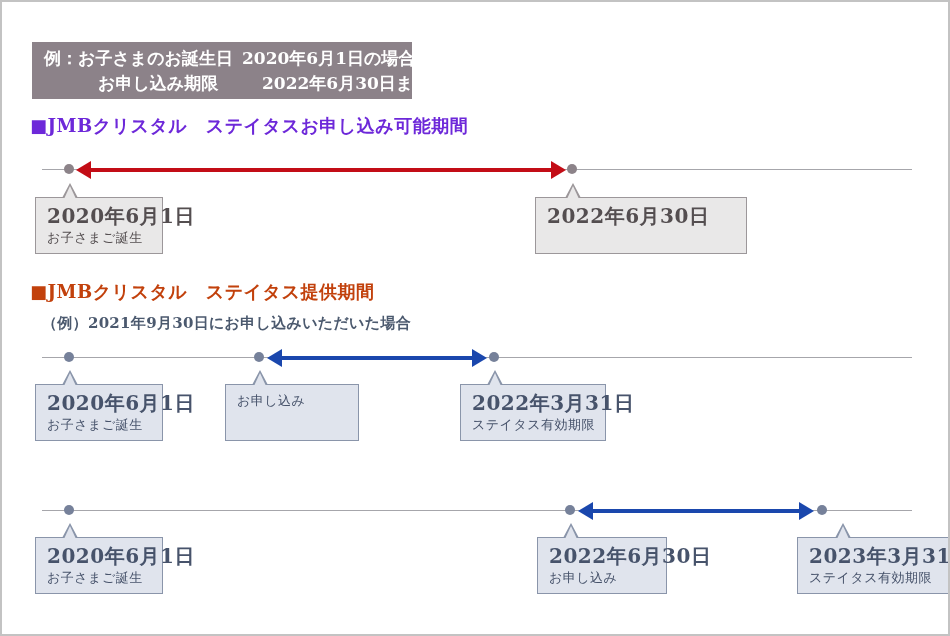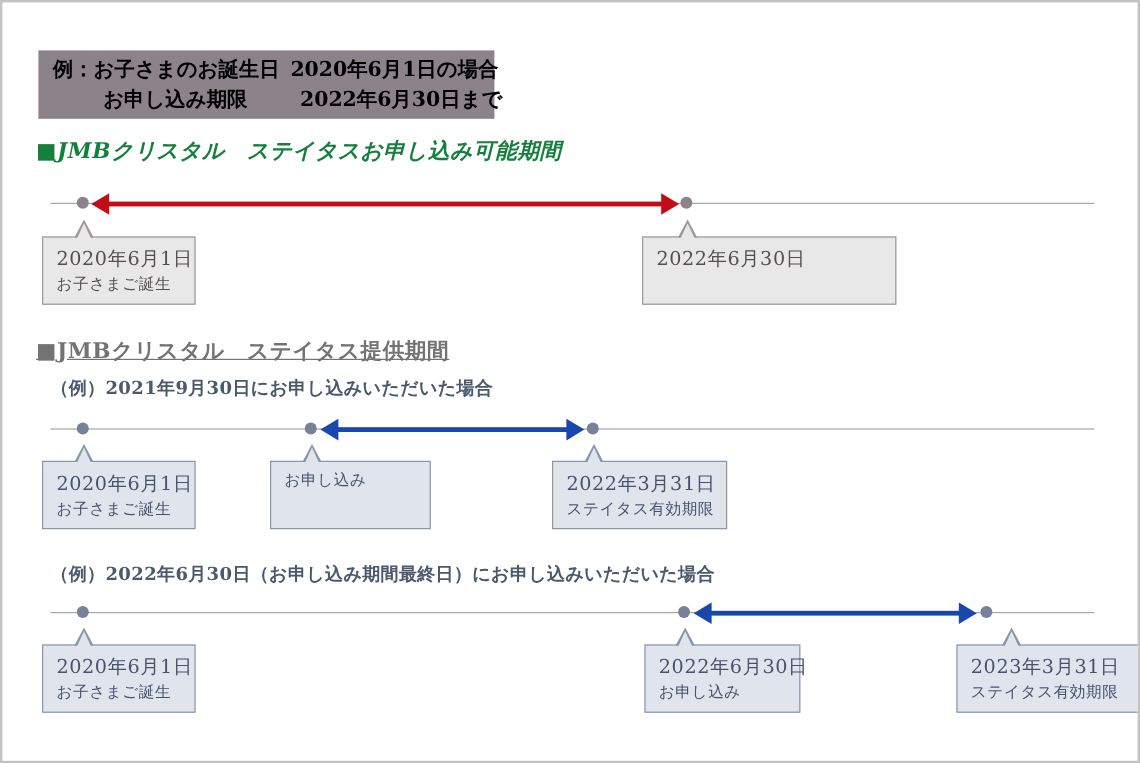--- a/index.html
+++ b/index.html
@@ -4,33 +4,33 @@
 <style>
   html,body{margin:0;padding:0;background:#ffffff;}
   body{font-family:"DejaVu Serif","Liberation Serif",serif;}
   .canvas{
     position:relative;width:950px;height:636px;background:#ffffff;
     border:2px solid #c3c3c3;box-sizing:border-box;overflow:hidden;
   }
   
   .example-box{
     position:absolute;left:30px;top:40px;width:380px;height:57px;
-    background:#8c8289;color:#000000;display:flex;flex-direction:column;
+    background:#8c8289;color:#ffffff;display:flex;flex-direction:column;
     justify-content:center;box-sizing:border-box;padding:2px 0 2px 12px;
   }
   .ex-row{font-size:17px;font-weight:600;line-height:25px;white-space:nowrap;}
   .ex-label{display:inline-block;width:198px;}
-  .ex-label.indent{width:164px;margin-left:42px;}
+  .ex-label.indent{width:164px;margin-left:54px;}
   
   .sec-title{
     position:absolute;left:28px;margin:0;font-size:18px;font-weight:700;
     white-space:nowrap;letter-spacing:0.5px;
   }
-  .warm-title{color:#15803d;font-style:italic;}
-  .cool-title{color:#737373;text-decoration:underline;}
+  .warm-title{color:#6d28d9;}
+  .cool-title{color:#c2410c;}
   .caption{
     position:absolute;left:40px;margin:0;font-size:15px;font-weight:700;
     color:#4b596e;white-space:nowrap;letter-spacing:0.3px;
   }
   
   .tl-line{position:absolute;left:40px;width:870px;height:0;border-top:1px solid #a6a6ab;}
   
   .dot{position:absolute;width:10px;height:10px;border-radius:50%;}
   .warm-dot{background:#8c8389;}
   .cool-dot{background:#76819a;}
@@ -43,21 +43,21 @@
     border-top:9px solid transparent;border-bottom:9px solid transparent;border-left:15px solid currentColor;}
   .red{color:#c30d16;}
   .blue{color:#1a47ad;}
   
   .callout{
     position:absolute;box-sizing:border-box;height:57px;
     padding:6px 8px 4px 11px;white-space:nowrap;
   }
   .callout.warm{background:#e9e8e8;border:1px solid #9c979a;color:#544e50;}
   .callout.cool{background:#e0e4ed;border:1px solid #8a95aa;color:#47536b;}
-  .c-date{font-size:16px;font-weight:400;line-height:24px;letter-spacing:0.5px;}
+  .c-date{font-size:20px;font-weight:700;line-height:24px;letter-spacing:0.5px;}
   .c-label{font-size:13px;font-weight:400;line-height:19px;letter-spacing:0.5px;}
   
   .caret{position:absolute;top:-15px;width:16px;height:15px;z-index:2;}
   .caret .co,.caret .ci{position:absolute;width:0;height:0;font-size:0;}
   .caret .co{left:0;top:0;border-left:8px solid transparent;border-right:8px solid transparent;border-bottom:15px solid #9c979a;}
   .caret .ci{left:2px;top:3px;border-left:6px solid transparent;border-right:6px solid transparent;border-bottom:13px solid #e9e8e8;}
   .cool .caret .co{border-bottom-color:#8a95aa;}
   .cool .caret .ci{border-bottom-color:#e0e4ed;}
 </style>
 </head>
@@ -128,21 +128,20 @@
   </div>
   <div class="callout cool" style="left:458px;top:382px;width:146px;">
     <span class="caret" style="left:26px;">
         <i class="co"></i>
         <i class="ci"></i>
       </span>
     <div class="c-date">2022年3月31日</div>
     <div class="c-label">ステイタス有効期限</div>
   </div>
 
-  <p class="caption" style="top:467px;">（例）2022年6月30日（お申し込み期間最終日）にお申し込みいただいた場合</p>
 
   <div class="tl-line" style="top:508px;"></div>
   <span class="dot cool-dot" style="left:62px;top:503px;"></span>
   <span class="dot cool-dot" style="left:563px;top:503px;"></span>
   <span class="dot cool-dot" style="left:815px;top:503px;"></span>
   <div class="dbl-arrow blue" style="left:576px;top:500px;width:236px;">
       <i class="shaft"></i>
     </div>
 
   <div class="callout cool" style="left:33px;top:535px;width:128px;">

